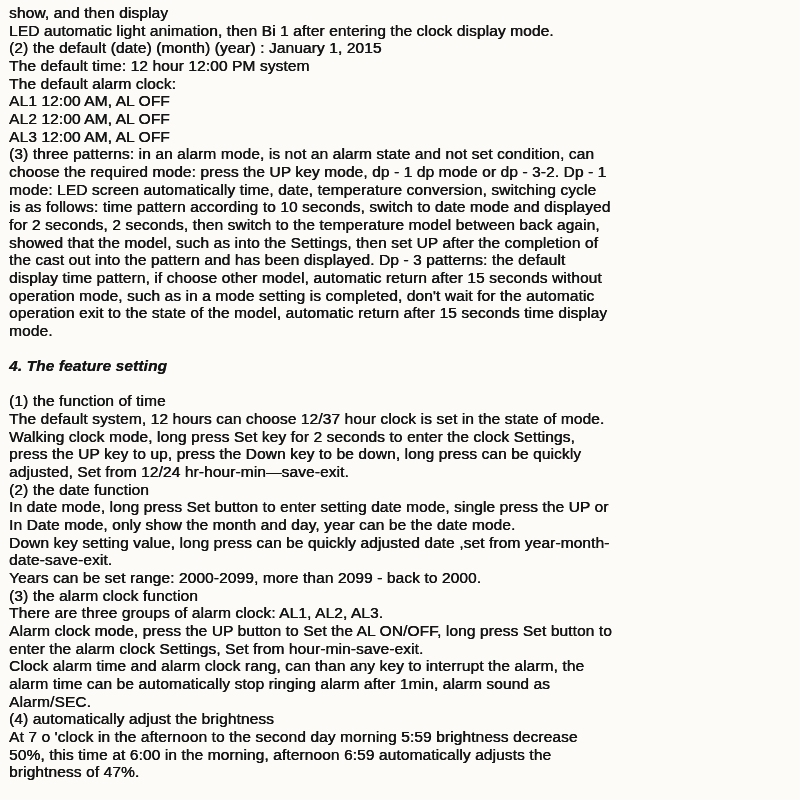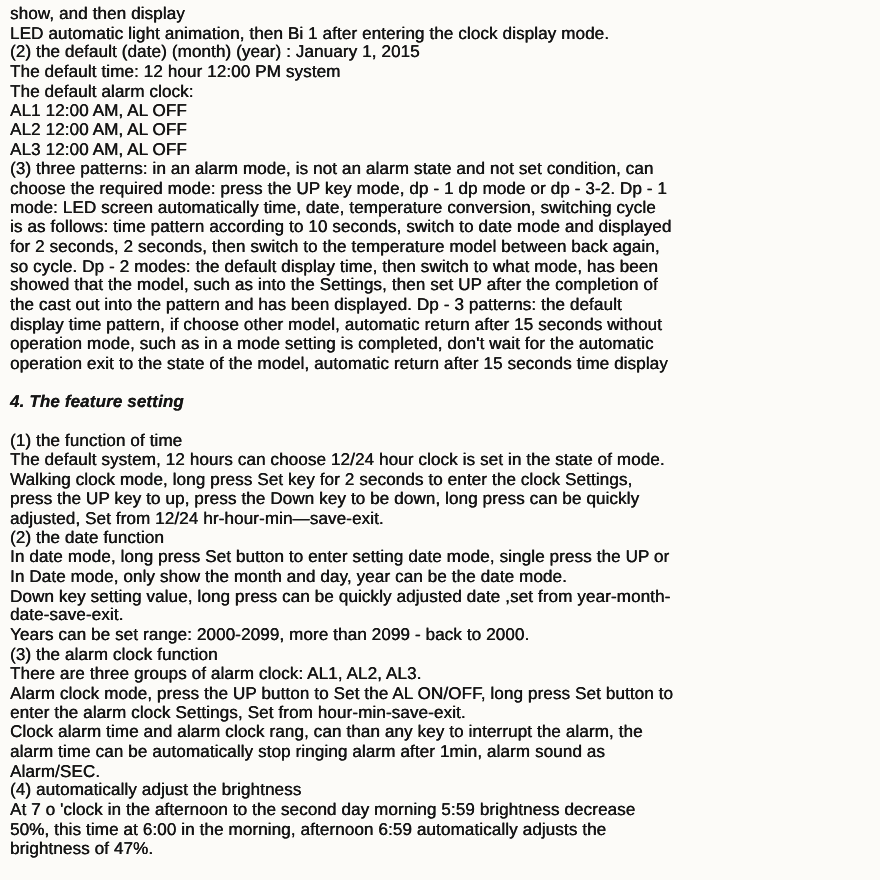--- a/index.html
+++ b/index.html
@@ -47,31 +47,31 @@
       <div class="line">The default time: 12 hour 12:00 PM system</div>
       <div class="line">The default alarm clock:</div>
       <div class="line">AL1 12:00 AM, AL OFF</div>
       <div class="line">AL2 12:00 AM, AL OFF</div>
       <div class="line">AL3 12:00 AM, AL OFF</div>
       <div class="line">(3) three patterns: in an alarm mode, is not an alarm state and not set condition, can</div>
       <div class="line">choose the required mode: press the UP key mode, dp - 1 dp mode or dp - 3-2. Dp - 1</div>
       <div class="line">mode: LED screen automatically time, date, temperature conversion, switching cycle</div>
       <div class="line">is as follows: time pattern according to 10 seconds, switch to date mode and displayed</div>
       <div class="line">for 2 seconds, 2 seconds, then switch to the temperature model between back again,</div>
-      <div class="line">so cycle. Dp - 2 modes: the default display time, then switch to what mode, has been</div>
       <div class="line">showed that the model, such as into the Settings, then set UP after the completion of</div>
       <div class="line">the cast out into the pattern and has been displayed. Dp - 3 patterns: the default</div>
       <div class="line">display time pattern, if choose other model, automatic return after 15 seconds without</div>
       <div class="line">operation mode, such as in a mode setting is completed, don't wait for the automatic</div>
       <div class="line">operation exit to the state of the model, automatic return after 15 seconds time display</div>
+      <div class="line">mode.</div>
       <div class="line blank"></div>
       <div class="line heading">4. The feature setting</div>
       <div class="line blank"></div>
       <div class="line">(1) the function of time</div>
-      <div class="line">The default system, 12 hours can choose 12/24 hour clock is set in the state of mode.</div>
+      <div class="line">The default system, 12 hours can choose 12/37 hour clock is set in the state of mode.</div>
       <div class="line">Walking clock mode, long press Set key for 2 seconds to enter the clock Settings,</div>
       <div class="line">press the UP key to up, press the Down key to be down, long press can be quickly</div>
       <div class="line">adjusted, Set from 12/24 hr-hour-min—save-exit.</div>
       <div class="line">(2) the date function</div>
       <div class="line">In date mode, long press Set button to enter setting date mode, single press the UP or</div>
       <div class="line">In Date mode, only show the month and day, year can be the date mode.</div>
       <div class="line">Down key setting value, long press can be quickly adjusted date ,set from year-month-</div>
       <div class="line">date-save-exit.</div>
       <div class="line">Years can be set range: 2000-2099, more than 2099 - back to 2000.</div>
       <div class="line">(3) the alarm clock function</div>

